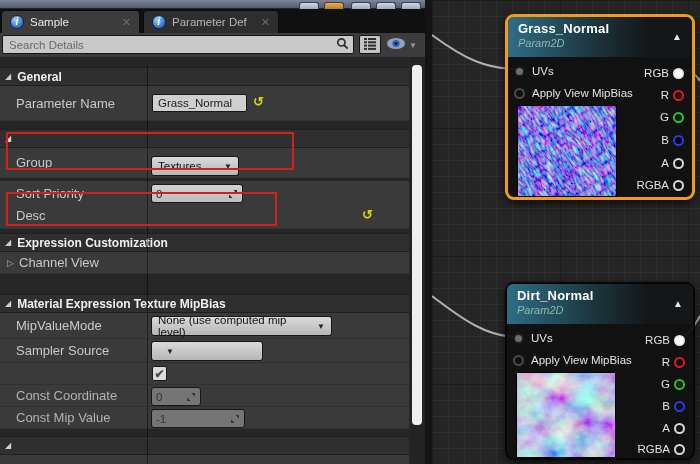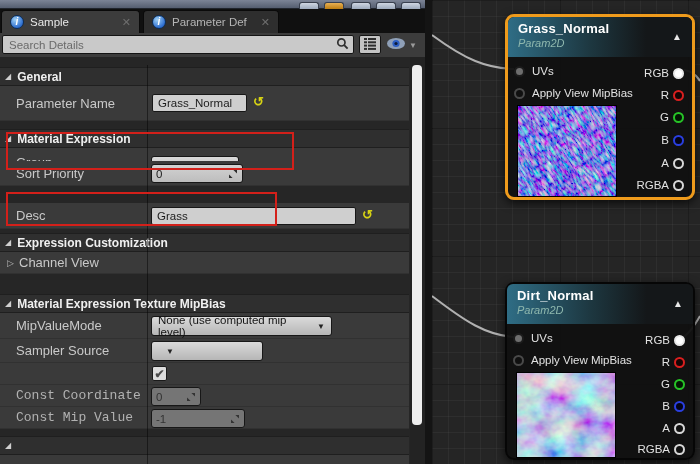--- a/index.html
+++ b/index.html
@@ -41,21 +41,21 @@
 
   .props{position:absolute;left:0;top:48px;width:432px;height:407px;background:#262626;}
   .vsplit{position:absolute;left:147px;top:8px;width:1px;height:399px;background:rgba(0,0,0,.45);z-index:3;}
   .schead{position:absolute;left:0;width:409px;background:#2f2f2f;height:19px;
     display:flex;align-items:center;gap:6px;padding-left:5px;border-top:1px solid #1f1f1f;border-bottom:1px solid #1f1f1f;}
   .schead .tri{color:#cfcfcf;font-size:8px;line-height:1;}
   .schead .sctitle{color:#f0f0f0;font-size:12px;font-weight:bold;}
   .prow{position:absolute;left:0;width:409px;background:#3a3a3a;border-bottom:1px solid #313131;
     display:flex;align-items:center;}
   .plabel{position:absolute;left:16px;color:#c9c9c9;font-size:13px;white-space:nowrap;}
-  .plabel.dim{color:#b2b2b2;font-family:Liberation Mono, monospace;}
+  .plabel.dim{color:#b2b2b2;}
   .exp-tri{position:absolute;left:7px;color:#b8b8b8;font-size:9px;}
 
   .tfield{position:absolute;height:18px;background:#cfcfcf;border:1px solid #171717;border-radius:2px;
     color:#1c1c1c;font-size:11.5px;padding:0 5px;outline:none;}
   .tfield:read-only{cursor:default;}
   .numfield{position:absolute;height:19px;background:linear-gradient(#d2d2d2,#bdbdbd);
     border:1px solid #171717;border-radius:3px;display:flex;align-items:center;justify-content:space-between;
     padding:0 4px;color:#1c1c1c;font-size:11.5px;}
   .numfield.disabled{background:#757575;color:#333;}
   .drop{position:absolute;height:20px;background:linear-gradient(#dadada,#b6b6b6);
@@ -178,44 +178,42 @@
         <span class="sctitle">General</span>
       </div>
       <div class="prow" style="top:29px;height:35px">
         <span class="plabel">Parameter Name</span>
         <input class="tfield" style="left: 152px; top: 8px; width: 95px;" readonly="" value="Grass_Normal">
         <span class="resetic" style="left:253px;top:9px">↺</span>
       </div>
 
       <div class="schead" style="top:72px">
         <span class="tri">◢</span>
-        <span class="sctitle">Material Expression</span>
       </div>
       <div class="prow" style="top:91px;height:30px">
         <span class="plabel">Group</span>
         <div class="drop" style="left:151px;top:8px;width:88px">
           <span>Textures</span>
           <span class="dcaret">▼</span>
         </div>
       </div>
-      <div class="prow" style="top:104px;height:25px">
+      <div class="prow" style="top:124px;height:25px">
         <span class="plabel">Sort Priority</span>
         <div class="numfield" style="left:151px;top:3px;width:92px">
           <span>0</span>
           <span class="spin">
             <svg width="10" height="10" viewBox="0 0 10 10" fill="#2b2b2b">
                 <path d="M9 1 L5.4 1 L9 4.6 Z"></path>
                 <path d="M1 9 L4.6 9 L1 5.4 Z"></path>
               </svg>
           </span>
         </div>
       </div>
       <div class="prow" style="top:146px;height:26px">
         <span class="plabel">Desc</span>
-        <input class="tfield" style="left: 151px; top: 4px; width: 205px;" readonly="" value="Grass">
         <span class="resetic" style="left:362px;top:5px">↺</span>
       </div>
 
       <div class="schead" style="top:176px">
         <span class="tri">◢</span>
         <span class="sctitle">Expression Customization</span>
       </div>
       <div class="prow" style="top:195px;height:22px">
         <span class="exp-tri">▷</span>
         <span class="plabel" style="left:19px">Channel View</span>

